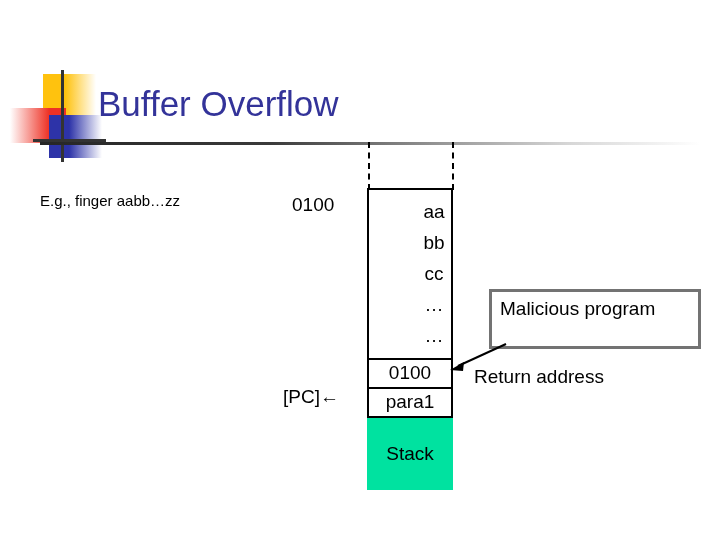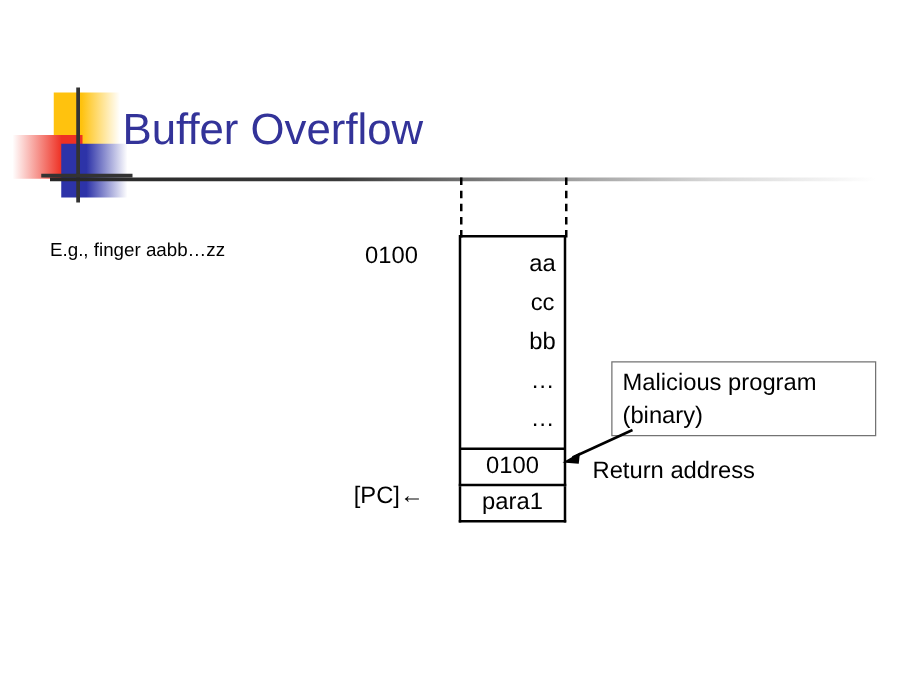--- a/index.html
+++ b/index.html
@@ -129,21 +129,21 @@
     font-size: 19px;
     color: #000000;
     line-height: 72px;
   }
 
   
   #callout {
     position: absolute;
     left: 489px; top: 289px;
     width: 212px; height: 60px;
-    border: 1px solid #737373;
+    border: 3px solid #737373;
     background: #ffffff;
     padding: 4px 0 0 8px;
     font-size: 19px;
     color: #000000;
     line-height: 26px;
   }
 
   
   #return-addr {
     position: absolute;
@@ -181,32 +181,32 @@
   <div class="dashed-guide" id="dashed-right"></div>
 
   <div id="eg-text">E.g., finger aabb…zz</div>
   <div id="eg-addr">0100</div>
 
   <div id="pc-label">[PC]←</div>
 
   <div id="stack">
     <div id="buffer-cell">
       <div>aa</div>
+      <div>bb</div>
       <div>cc</div>
-      <div>bb</div>
       <div>…</div>
       <div>…</div>
     </div>
     <div class="stack-row">0100</div>
     <div class="stack-row">para1</div>
+    <div id="stack-bottom">Stack</div>
   </div>
 
   <div id="callout">
     <div>Malicious program</div>
-    <div>(binary)</div>
   </div>
 
   <svg id="arrow-svg" viewBox="0 0 70 36">
     <line x1="66" y1="2" x2="18" y2="24" stroke="#000000" stroke-width="2"></line>
     <polygon points="10,28 24,20 23,29" fill="#000000"></polygon>
   </svg>
 
   <div id="return-addr">Return address</div>
 
 </div>

